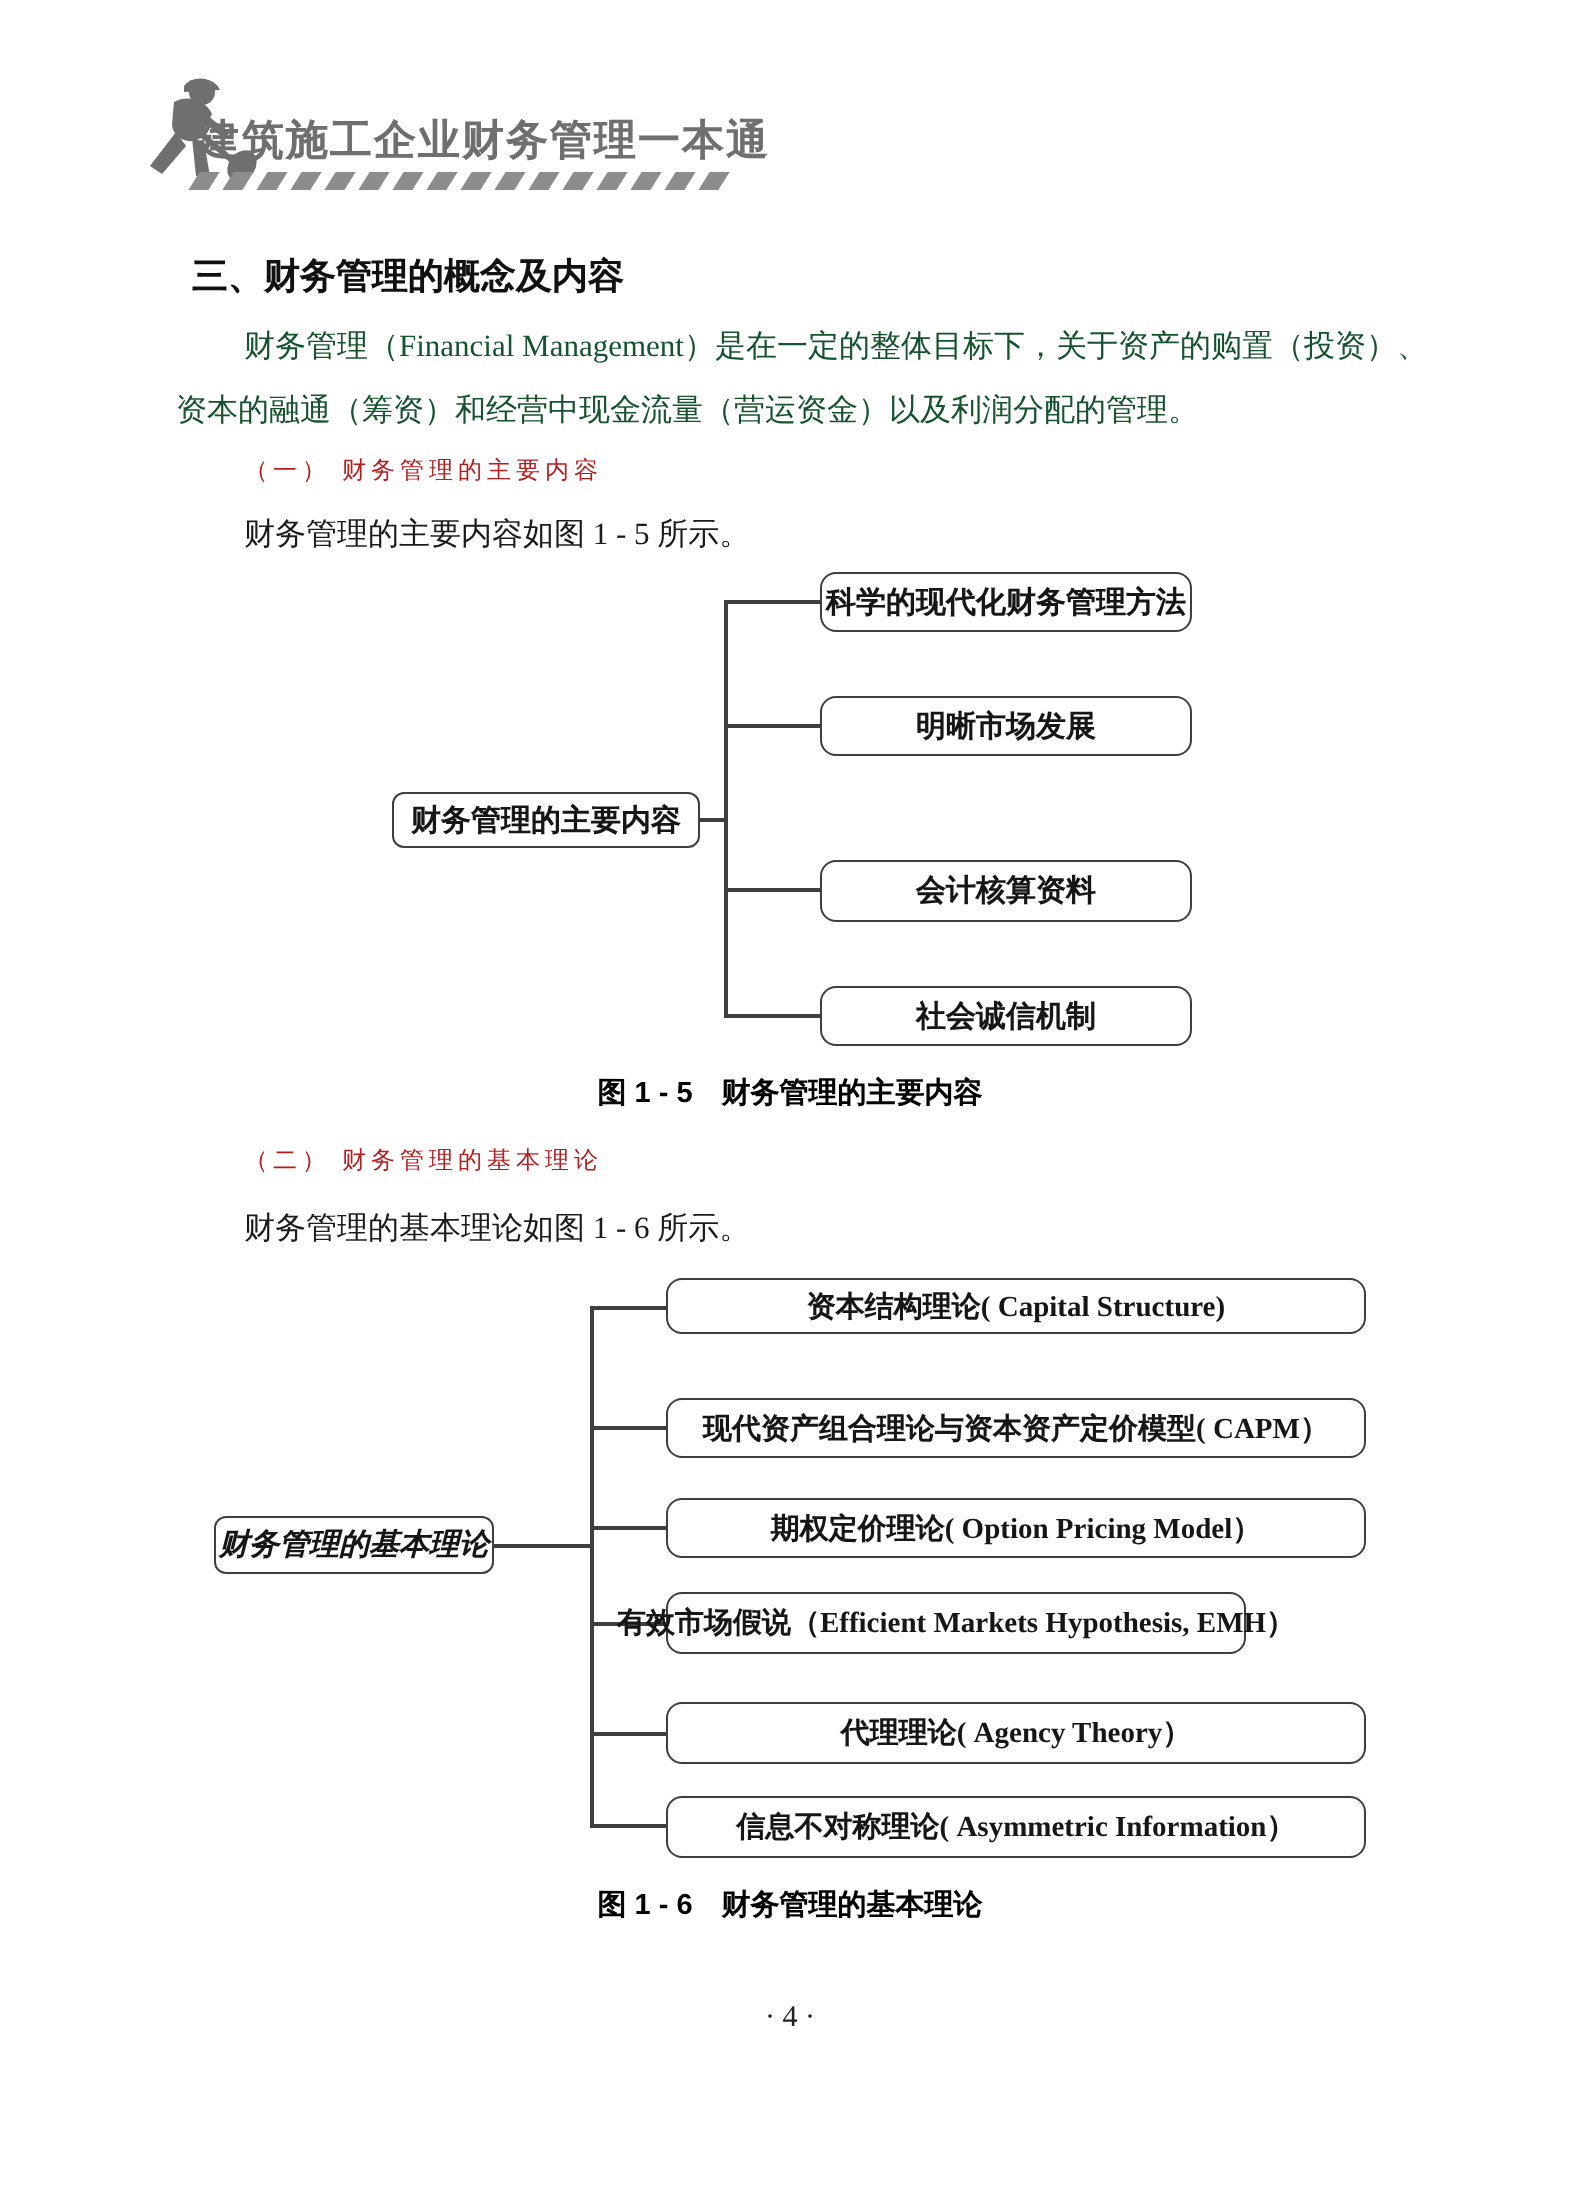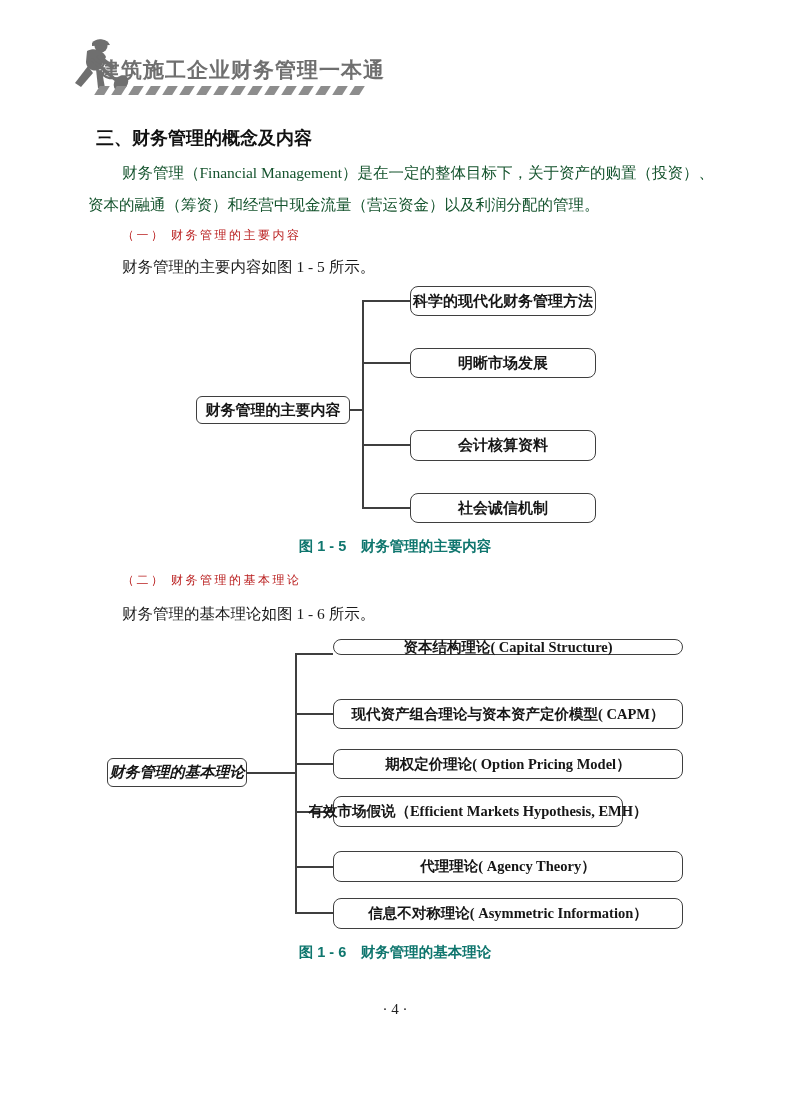--- a/index.html
+++ b/index.html
@@ -45,21 +45,21 @@
     white-space:nowrap;
     text-align:center;
   }
   .node.root{border-radius:6px;}
   .hline,.vline{position:absolute;background:#3f3f3f;}
   .hline{height:2px;}
   .vline{width:2px;}
   .fig-caption{
     position:absolute;left:0;width:790px;text-align:center;
     font-family:"Liberation Sans","DejaVu Sans",sans-serif;
-    font-weight:bold;font-size:14.5px;color:#0f766e;
+    font-weight:bold;font-size:14.5px;color:#000000;
   }
   .cap-1{top:537px;}
   .cap-2{top:943px;}
   .d2 .node.child{font-size:14.5px;}
   
   .page-num{
     position:absolute;left:0;top:1001px;width:790px;text-align:center;
     font-size:15px;color:#222;
   }
 </style>
@@ -137,21 +137,21 @@
   <div class="d2">
     <div class="node root" style="left:107px;top:758px;width:140px;height:29px;font-style:italic;">财务管理的基本理论</div>
     <div class="hline" style="left:247px;top:772px;width:49px;"></div>
     <div class="vline" style="left:295px;top:653px;height:261px;"></div>
     <div class="hline" style="left:295px;top:653px;width:38px;"></div>
     <div class="hline" style="left:295px;top:713px;width:38px;"></div>
     <div class="hline" style="left:295px;top:763px;width:38px;"></div>
     <div class="hline" style="left:295px;top:811px;width:38px;"></div>
     <div class="hline" style="left:295px;top:866px;width:38px;"></div>
     <div class="hline" style="left:295px;top:912px;width:38px;"></div>
-    <div class="node child" style="left:333px;top:639px;width:350px;height:16px;">资本结构理论( Capital Structure)</div>
+    <div class="node child" style="left:333px;top:639px;width:350px;height:28px;">资本结构理论( Capital Structure)</div>
     <div class="node child" style="left:333px;top:699px;width:350px;height:30px;">现代资产组合理论与资本资产定价模型( CAPM）</div>
     <div class="node child" style="left:333px;top:749px;width:350px;height:30px;">期权定价理论( Option Pricing Model）</div>
     <div class="node child" style="left:333px;top:796px;width:290px;height:31px;">有效市场假说（Efficient Markets Hypothesis, EMH）</div>
     <div class="node child" style="left:333px;top:851px;width:350px;height:31px;">代理理论( Agency Theory）</div>
     <div class="node child" style="left:333px;top:898px;width:350px;height:31px;">信息不对称理论( Asymmetric Information）</div>
     <div class="fig-caption cap-2">图 1 - 6　财务管理的基本理论</div>
   </div>
 
   <div class="page-num">· 4 ·</div>
 

